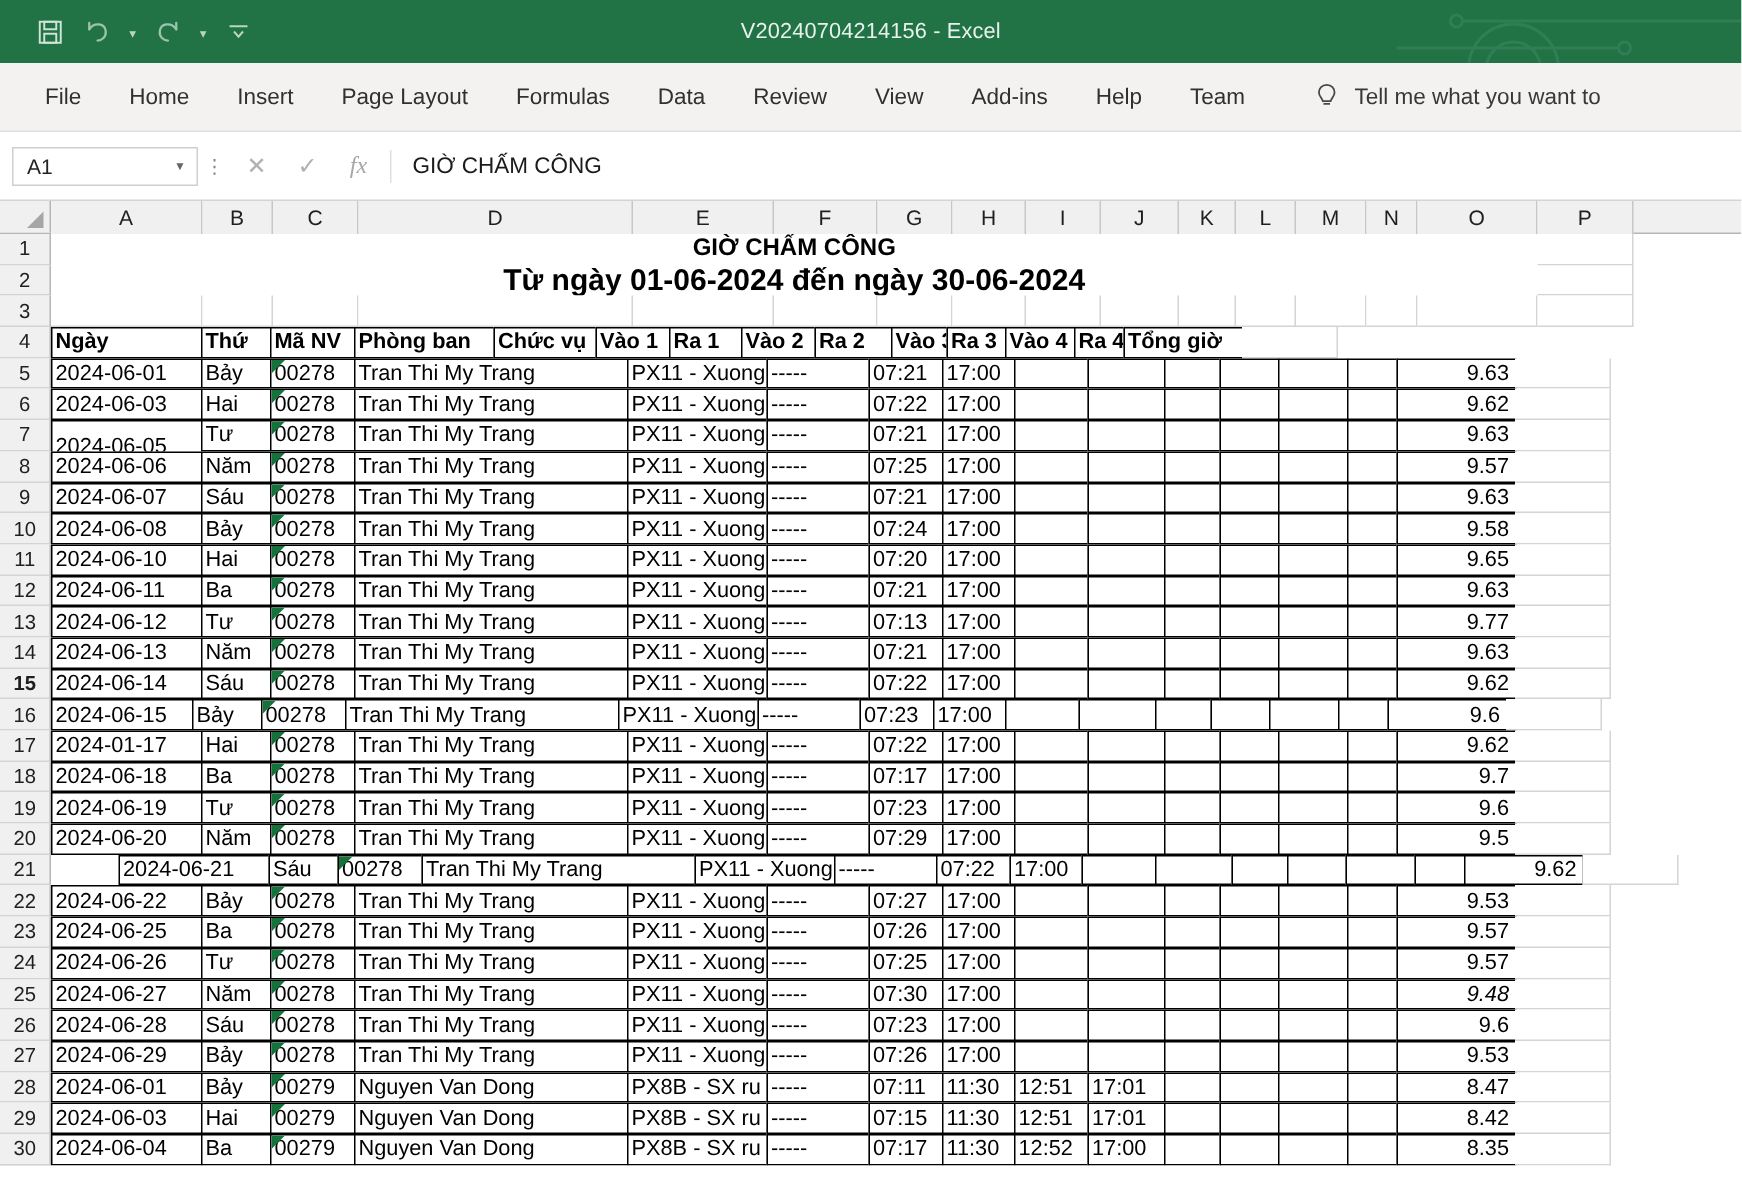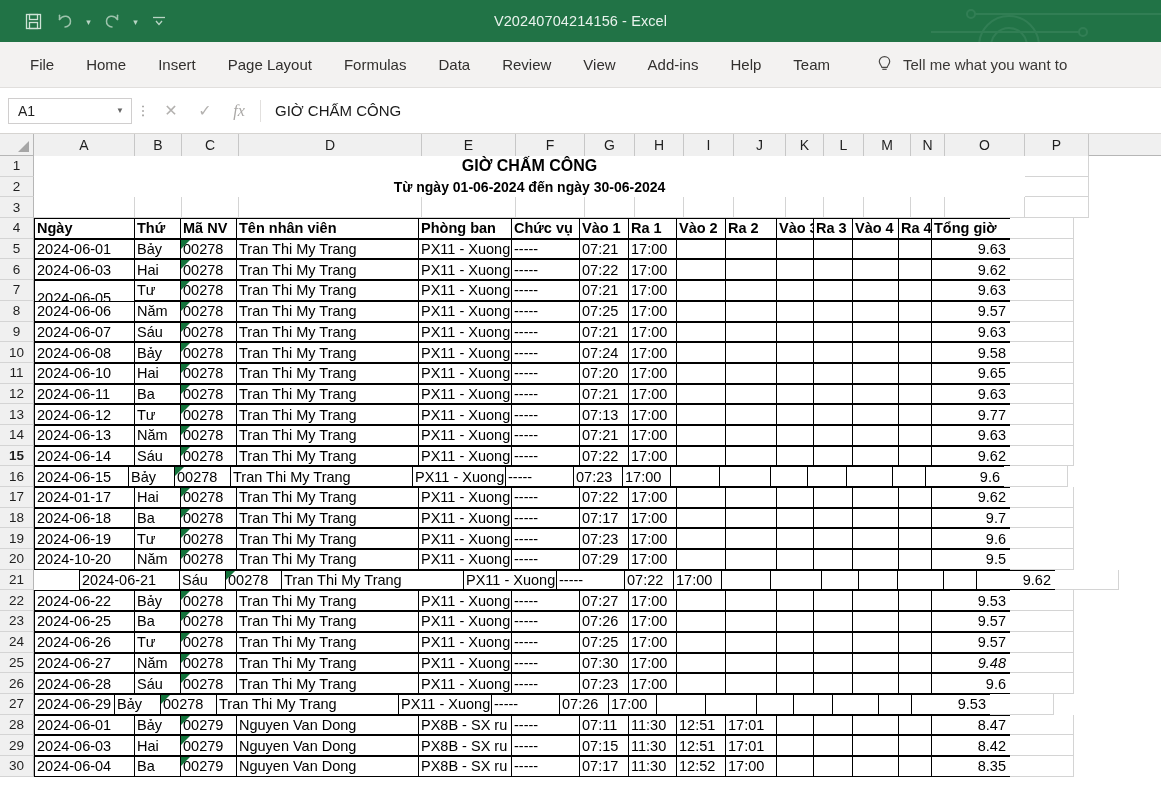--- a/index.html
+++ b/index.html
@@ -211,21 +211,21 @@
   .merged-title {
     border: none;
     justify-content: center;
     font-weight: bold;
     font-size: 16px;
   }
   .merged-sub {
     border: none;
     justify-content: center;
     font-weight: bold;
-    font-size: 14px;
+    font-size: 20px;
   }
 </style>
 </head>
 <body>
 
 <div id="titlebar">
   <div id="qat">
     <div class="qat-btn">
       <svg width="19" height="19" viewBox="0 0 19 19" fill="none" stroke="#cfe3d6" stroke-width="1.3">
         <rect x="2.5" y="2.5" width="14" height="14"></rect>
@@ -384,21 +384,20 @@
           <div class="gc noborder" style="width: 40px; height: 20.7px;"></div>
           <div class="gc noborder" style="width: 47px; height: 20.7px;"></div>
           <div class="gc noborder" style="width: 34px; height: 20.7px;"></div>
           <div class="gc noborder" style="width: 80px; height: 20.7px;"></div>
           <div class="gc noborder" style="width: 64px; height: 20.7px;"></div>
         </div>
         <div class="grow" style="height: 20.7px;">
           <div class="gc bx bold" style="width: 101px; height: 20.7px;">Ngày</div>
           <div class="gc bx bold" style="width: 47px; height: 20.7px;">Thứ</div>
           <div class="gc bx bold" style="width: 57px; height: 20.7px;">Mã NV</div>
-          <div class="gc bx bold" style="width: 183px; height: 20.7px;">Tên nhân viên</div>
           <div class="gc bx bold" style="width: 94px; height: 20.7px;">Phòng ban</div>
           <div class="gc bx bold" style="width: 69px; height: 20.7px;">Chức vụ</div>
           <div class="gc bx bold" style="width: 50px; height: 20.7px;">Vào 1</div>
           <div class="gc bx bold" style="width: 49px; height: 20.7px;">Ra 1</div>
           <div class="gc bx bold" style="width: 50px; height: 20.7px;">Vào 2</div>
           <div class="gc bx bold" style="width: 52px; height: 20.7px;">Ra 2</div>
           <div class="gc bx bold" style="width: 38px; height: 20.7px;">Vào 3</div>
           <div class="gc bx bold" style="width: 40px; height: 20.7px;">Ra 3</div>
           <div class="gc bx bold" style="width: 47px; height: 20.7px;">Vào 4</div>
           <div class="gc bx bold" style="width: 34px; height: 20.7px;">Ra 4</div>
@@ -669,21 +668,21 @@
           <div class="gc bx" style="width: 50px; height: 20.7px;"></div>
           <div class="gc bx" style="width: 52px; height: 20.7px;"></div>
           <div class="gc bx" style="width: 38px; height: 20.7px;"></div>
           <div class="gc bx" style="width: 40px; height: 20.7px;"></div>
           <div class="gc bx" style="width: 47px; height: 20.7px;"></div>
           <div class="gc bx" style="width: 34px; height: 20.7px;"></div>
           <div class="gc bx num" style="width: 80px; height: 20.7px;">9.6</div>
           <div class="gc noborder" style="width: 64px; height: 20.7px;"></div>
         </div>
         <div class="grow" style="height: 20.7px;">
-          <div class="gc bx" style="width: 101px; height: 20.7px;">2024-10-20</div>
+          <div class="gc bx" style="width: 101px; height: 20.7px;">2024-06-20</div>
           <div class="gc bx" style="width: 47px; height: 20.7px;">Năm</div>
           <div class="gc bx errtri" style="width: 57px; height: 20.7px;">00278</div>
           <div class="gc bx" style="width: 183px; height: 20.7px;">Tran Thi My Trang</div>
           <div class="gc bx" style="width: 94px; height: 20.7px;">PX11 - Xuong</div>
           <div class="gc bx" style="width: 69px; height: 20.7px;">-----</div>
           <div class="gc bx" style="width: 50px; height: 20.7px;">07:29</div>
           <div class="gc bx" style="width: 49px; height: 20.7px;">17:00</div>
           <div class="gc bx" style="width: 50px; height: 20.7px;"></div>
           <div class="gc bx" style="width: 52px; height: 20.7px;"></div>
           <div class="gc bx" style="width: 38px; height: 20.7px;"></div>
@@ -795,21 +794,21 @@
           <div class="gc bx" style="width: 50px; height: 20.7px;"></div>
           <div class="gc bx" style="width: 52px; height: 20.7px;"></div>
           <div class="gc bx" style="width: 38px; height: 20.7px;"></div>
           <div class="gc bx" style="width: 40px; height: 20.7px;"></div>
           <div class="gc bx" style="width: 47px; height: 20.7px;"></div>
           <div class="gc bx" style="width: 34px; height: 20.7px;"></div>
           <div class="gc bx num" style="width: 80px; height: 20.7px;">9.6</div>
           <div class="gc noborder" style="width: 64px; height: 20.7px;"></div>
         </div>
         <div class="grow" style="height: 20.7px;">
-          <div class="gc bx" style="width: 81px; height: 20.7px; text-align: right;">2024-06-29</div>
+          <div class="gc bx" style="width: 101px; height: 20.7px; text-align: right;">2024-06-29</div>
           <div class="gc bx" style="width: 47px; height: 20.7px;">Bảy</div>
           <div class="gc bx errtri" style="width: 57px; height: 20.7px;">00278</div>
           <div class="gc bx" style="width: 183px; height: 20.7px;">Tran Thi My Trang</div>
           <div class="gc bx" style="width: 94px; height: 20.7px;">PX11 - Xuong</div>
           <div class="gc bx" style="width: 69px; height: 20.7px;">-----</div>
           <div class="gc bx" style="width: 50px; height: 20.7px;">07:26</div>
           <div class="gc bx" style="width: 49px; height: 20.7px;">17:00</div>
           <div class="gc bx" style="width: 50px; height: 20.7px;"></div>
           <div class="gc bx" style="width: 52px; height: 20.7px;"></div>
           <div class="gc bx" style="width: 38px; height: 20.7px;"></div>

